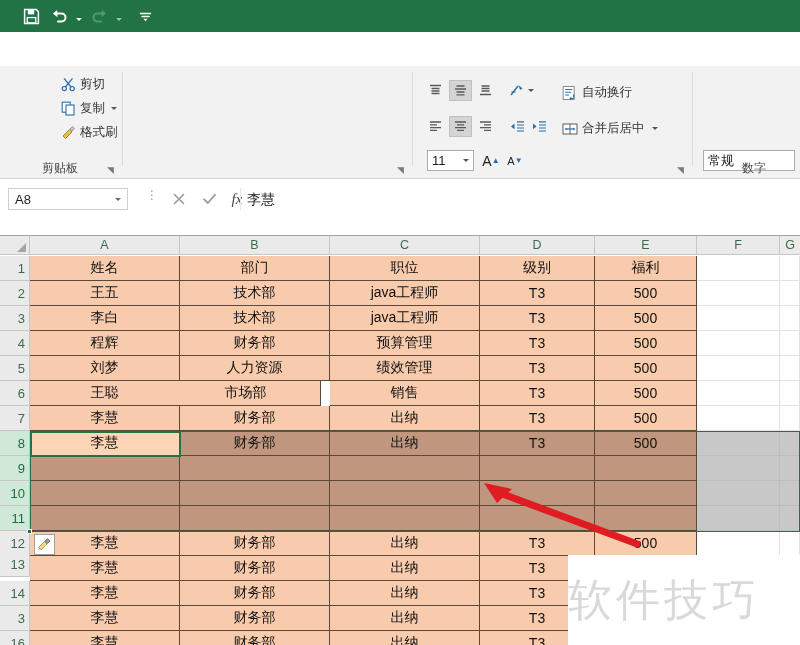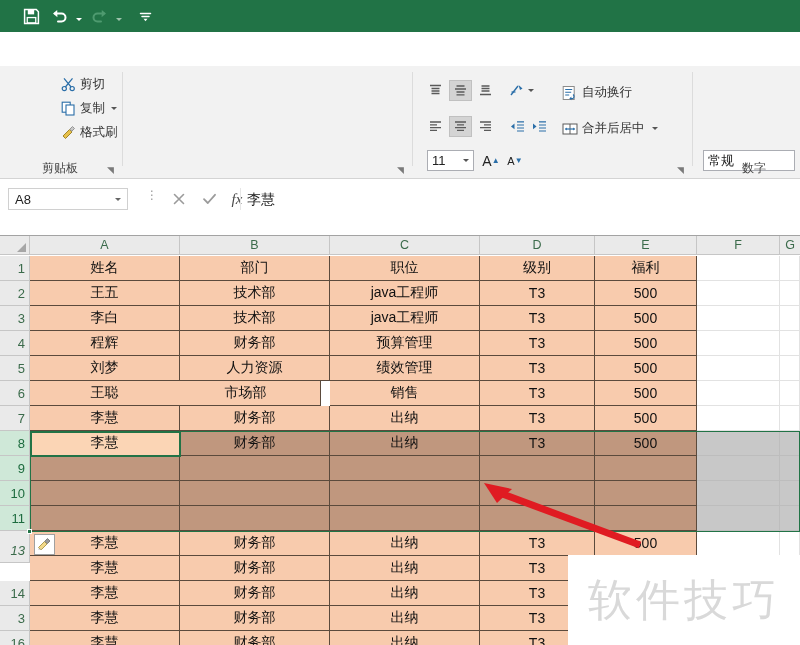--- a/index.html
+++ b/index.html
@@ -182,21 +182,21 @@
 
   .paste-opts {
     position: absolute; width: 21px; height: 21px; background: #fff;
     border: 1px solid #a0a0a0; display: flex; align-items: center; justify-content: center;
   }
 
   .arrow-wrap { position: absolute; left: 0; top: 0; width: 800px; height: 645px; pointer-events: none; }
 
   .overlay {
     position: absolute; background: #ffffff;
-    display: flex; align-items: center; justify-content: center;
+    display: flex; align-items: center; justify-content: flex-start;
   }
   .watermark {
     font-size: 44px; color: #d9d9d9; letter-spacing: 4px;
     font-family: "DejaVu Sans", "Liberation Sans", sans-serif;
   }
 </style>
 </head>
 <body>
 
 <div id="app">
@@ -614,21 +614,21 @@
         <div class="cell selgray" style="left: 697px; top: 270px; width: 83px; height: 25px;"></div>
         <div class="cell selgray" style="left: 780px; top: 270px; width: 20px; height: 25px;"></div>
         <div class="rowhead" style="top: 295px; height: 25px;">12</div>
         <div class="cell fill" style="left: 30px; top: 295px; width: 150px; height: 25px;">李慧</div>
         <div class="cell fill" style="left: 180px; top: 295px; width: 150px; height: 25px;">财务部</div>
         <div class="cell fill" style="left: 330px; top: 295px; width: 150px; height: 25px;">出纳</div>
         <div class="cell fill" style="left: 480px; top: 295px; width: 115px; height: 25px;">T3</div>
         <div class="cell fill" style="left: 595px; top: 295px; width: 102px; height: 25px;">500</div>
         <div class="cell plain" style="left: 697px; top: 295px; width: 83px; height: 25px;"></div>
         <div class="cell plain" style="left: 780px; top: 295px; width: 20px; height: 25px;"></div>
-        <div class="rowhead" style="top: 302px; height: 25px; font-style: italic;">13</div>
+        <div class="rowhead" style="top: 316px; height: 25px;">13</div>
         <div class="cell fill" style="left: 30px; top: 320px; width: 150px; height: 25px;">李慧</div>
         <div class="cell fill" style="left: 180px; top: 320px; width: 150px; height: 25px;">财务部</div>
         <div class="cell fill" style="left: 330px; top: 320px; width: 150px; height: 25px;">出纳</div>
         <div class="cell fill" style="left: 480px; top: 320px; width: 115px; height: 25px;">T3</div>
         <div class="cell fill" style="left: 595px; top: 320px; width: 102px; height: 25px;">500</div>
         <div class="cell plain" style="left: 697px; top: 320px; width: 83px; height: 25px;"></div>
         <div class="cell plain" style="left: 780px; top: 320px; width: 20px; height: 25px;"></div>
         <div class="rowhead" style="top: 345px; height: 25px;">14</div>
         <div class="cell fill" style="left: 30px; top: 345px; width: 150px; height: 25px;">李慧</div>
         <div class="cell fill" style="left: 180px; top: 345px; width: 150px; height: 25px;">财务部</div>

